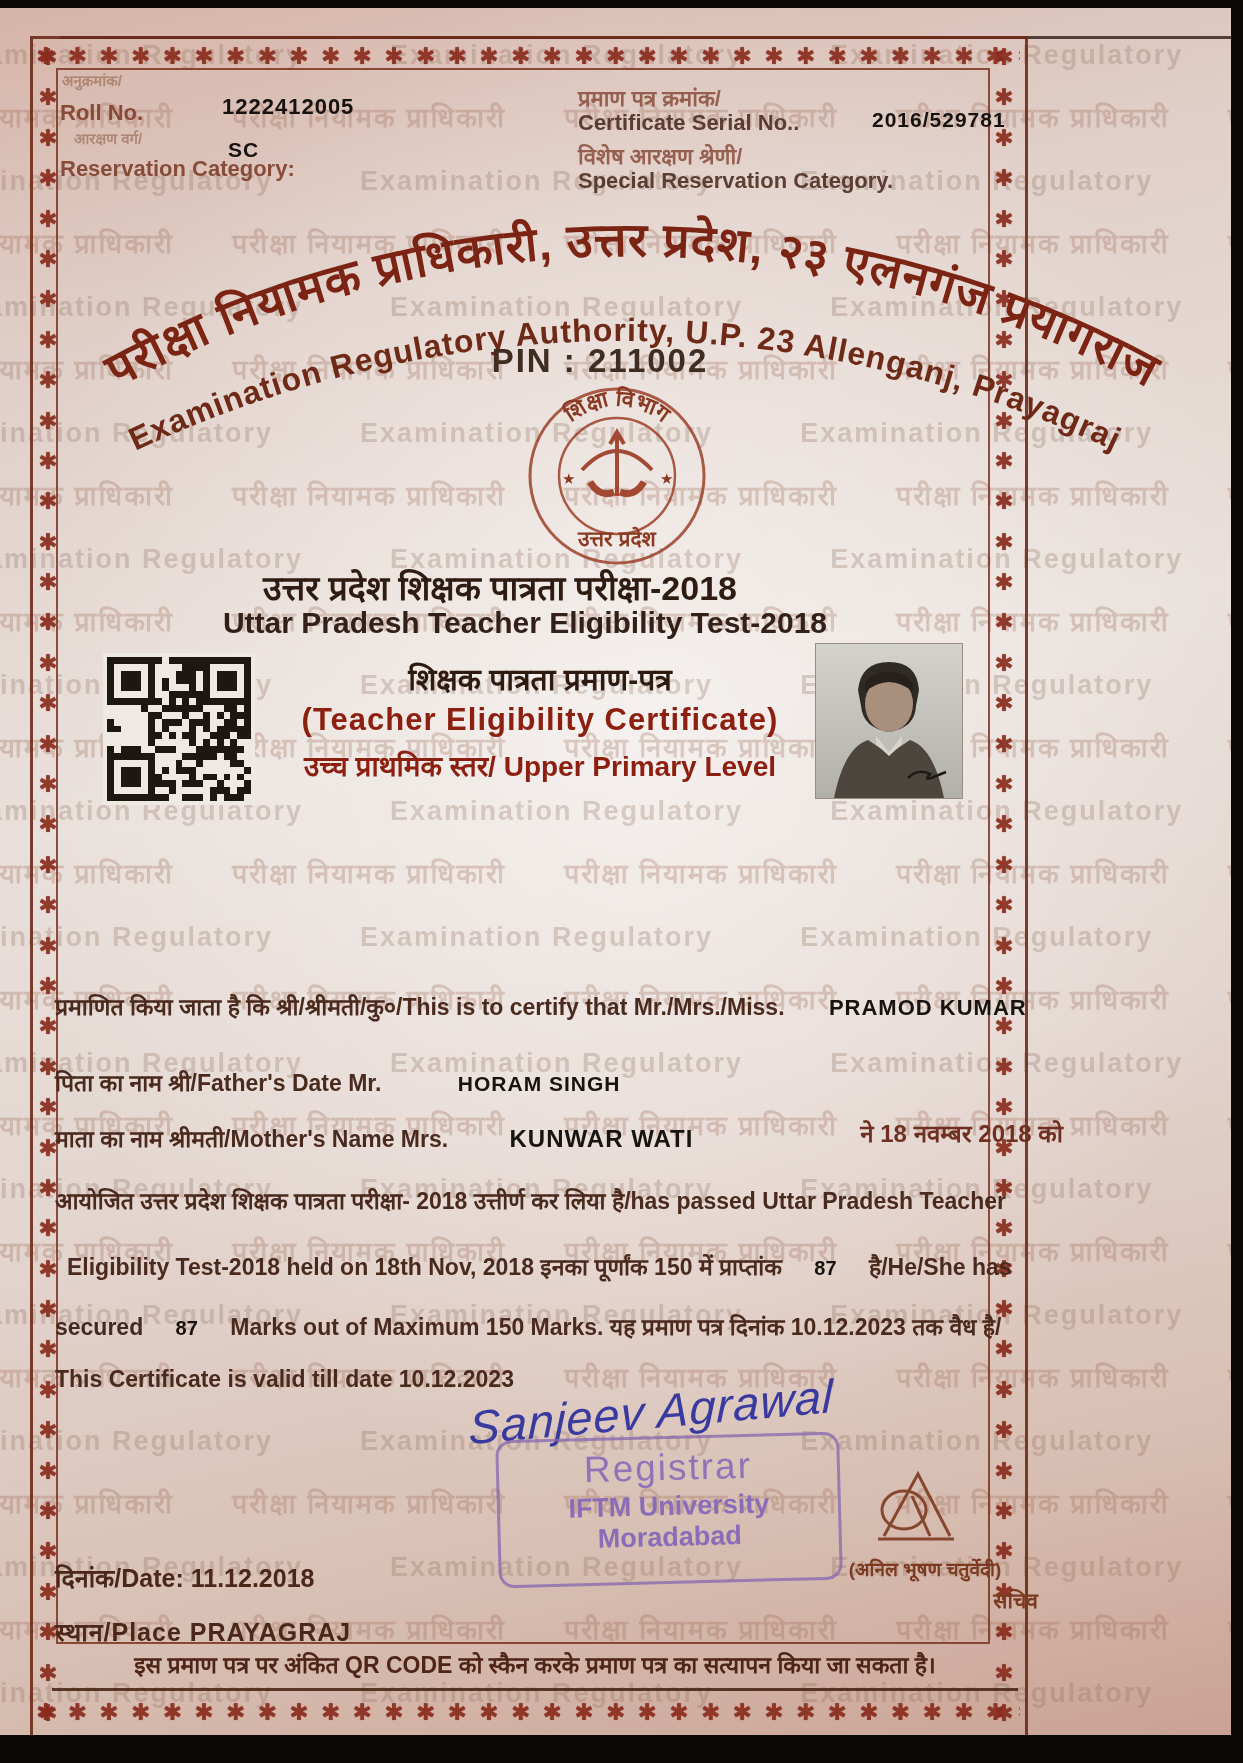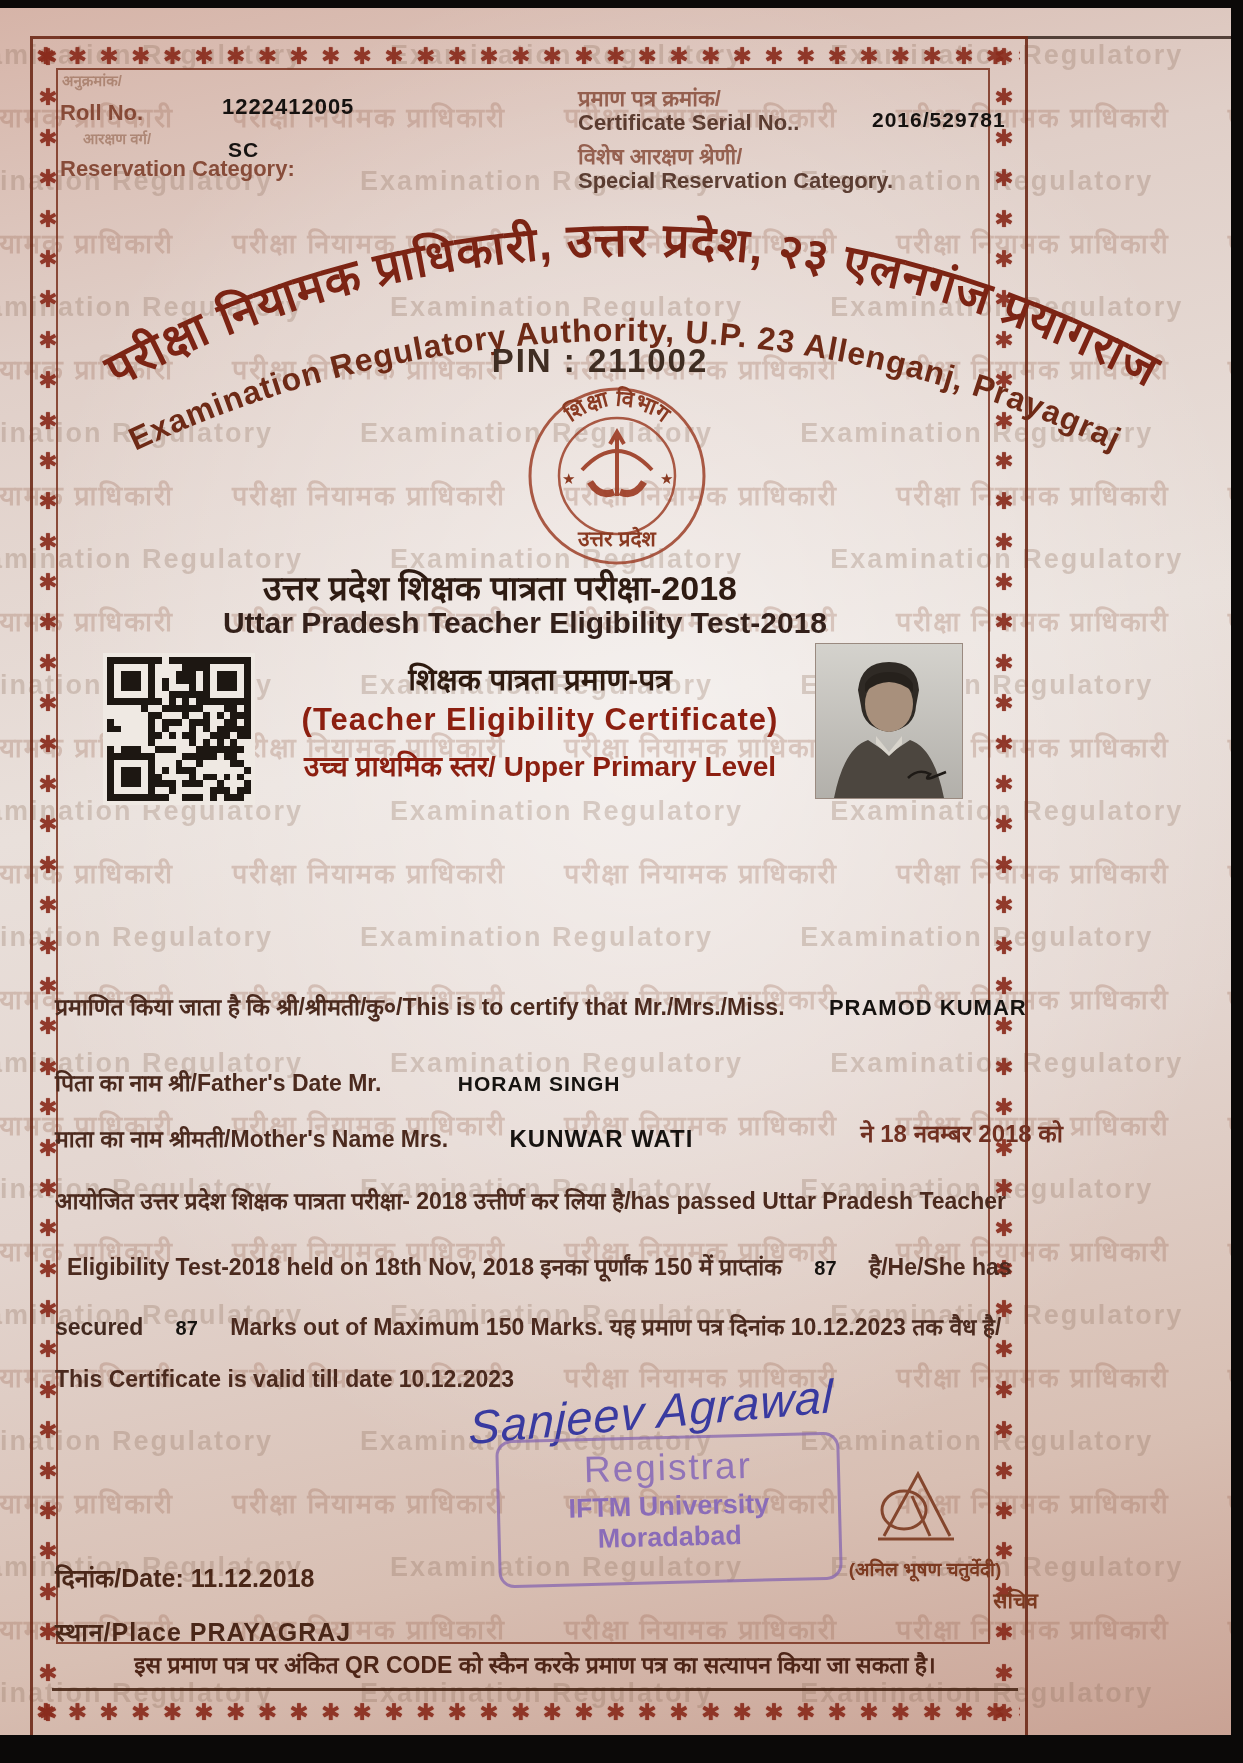--- a/index.html
+++ b/index.html
@@ -126,21 +126,21 @@
     <div class="line-outer"></div>
     <div class="motif h top">✱ ✱ ✱ ✱ ✱ ✱ ✱ ✱ ✱ ✱ ✱ ✱ ✱ ✱ ✱ ✱ ✱ ✱ ✱ ✱ ✱ ✱ ✱ ✱ ✱ ✱ ✱ ✱ ✱ ✱ ✱ ✱ ✱ ✱ ✱ ✱ ✱ ✱ ✱ ✱ ✱ ✱ ✱ ✱ ✱ ✱ ✱ ✱ ✱ ✱ ✱ ✱ ✱ ✱ ✱ ✱ ✱ ✱ ✱ ✱ ✱ ✱ ✱ ✱ ✱ ✱ ✱ ✱ ✱ ✱ </div>
     <div class="motif h bottom">✱ ✱ ✱ ✱ ✱ ✱ ✱ ✱ ✱ ✱ ✱ ✱ ✱ ✱ ✱ ✱ ✱ ✱ ✱ ✱ ✱ ✱ ✱ ✱ ✱ ✱ ✱ ✱ ✱ ✱ ✱ ✱ ✱ ✱ ✱ ✱ ✱ ✱ ✱ ✱ ✱ ✱ ✱ ✱ ✱ ✱ ✱ ✱ ✱ ✱ ✱ ✱ ✱ ✱ ✱ ✱ ✱ ✱ ✱ ✱ ✱ ✱ ✱ ✱ ✱ ✱ ✱ ✱ ✱ ✱ </div>
     <div class="motif v left">✱ ✱ ✱ ✱ ✱ ✱ ✱ ✱ ✱ ✱ ✱ ✱ ✱ ✱ ✱ ✱ ✱ ✱ ✱ ✱ ✱ ✱ ✱ ✱ ✱ ✱ ✱ ✱ ✱ ✱ ✱ ✱ ✱ ✱ ✱ ✱ ✱ ✱ ✱ ✱ ✱ ✱ ✱ ✱ ✱ ✱ ✱ ✱ ✱ ✱ ✱ ✱ ✱ ✱ ✱ ✱ ✱ ✱ ✱ ✱ ✱ ✱ ✱ ✱ ✱ ✱ ✱ ✱ ✱ ✱ </div>
     <div class="motif v right">✱ ✱ ✱ ✱ ✱ ✱ ✱ ✱ ✱ ✱ ✱ ✱ ✱ ✱ ✱ ✱ ✱ ✱ ✱ ✱ ✱ ✱ ✱ ✱ ✱ ✱ ✱ ✱ ✱ ✱ ✱ ✱ ✱ ✱ ✱ ✱ ✱ ✱ ✱ ✱ ✱ ✱ ✱ ✱ ✱ ✱ ✱ ✱ ✱ ✱ ✱ ✱ ✱ ✱ ✱ ✱ ✱ ✱ ✱ ✱ ✱ ✱ ✱ ✱ ✱ ✱ ✱ ✱ ✱ ✱ </div>
     <div class="line-inner"></div>
 
     <div class="t-faint" style="left:62px;top:62px;">अनुक्रमांक/</div>
     <div class="t-label" style="left:60px;top:92px;">Roll No.</div>
     <div class="t-value" style="left:222px;top:86px;font-size:22px;">1222412005</div>
-    <div class="t-faint" style="left:74px;top:120px;margin-left:9px;">आरक्षण वर्ग/</div>
+    <div class="t-faint" style="left:74px;top:120px;">आरक्षण वर्ग/</div>
     <div class="t-value" style="left:228px;top:130px;">SC</div>
     <div class="t-label" style="left:60px;top:148px;">Reservation Category:</div>
 
     <div class="t-label" style="left:578px;top:74px;opacity:.75;">प्रमाण पत्र क्रमांक/</div>
     <div class="t-label" style="left:578px;top:102px;color:#4a2a1e;">Certificate Serial No..</div>
     <div class="t-value" style="left:872px;top:100px;">2016/529781</div>
     <div class="t-label" style="left:578px;top:132px;opacity:.75;">विशेष आरक्षण श्रेणी/</div>
     <div class="t-label" style="left:578px;top:160px;color:#4a2a1e;">Special Reservation Category.</div>
 
     <svg class="arch" viewBox="0 0 1243 520">

